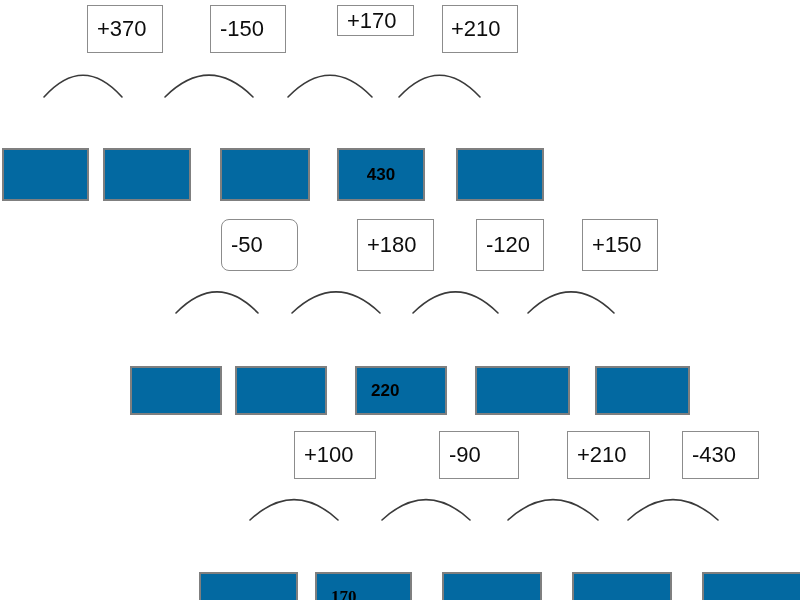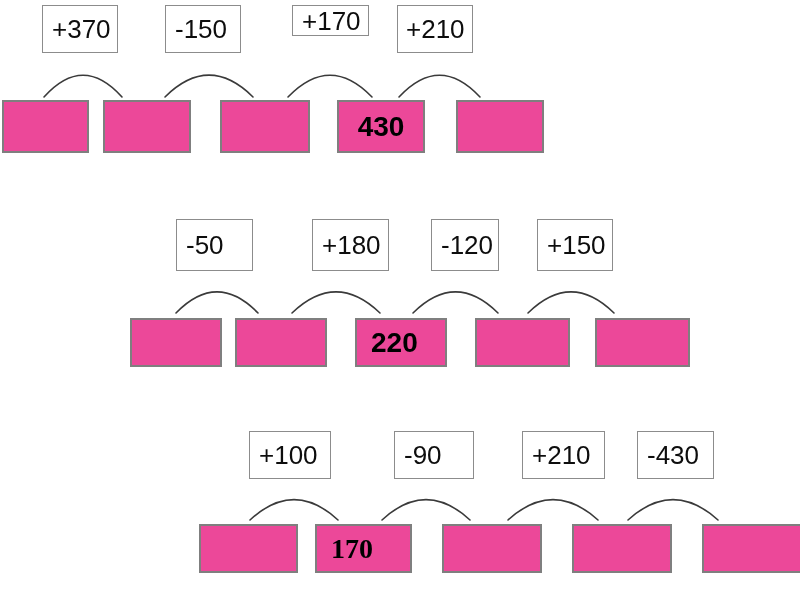--- a/index.html
+++ b/index.html
@@ -36,41 +36,43 @@
   
   .op-box {
     position: absolute;
     box-sizing: border-box;
     border: 1px solid #8c8c8c;
     background: #ffffff;
     display: flex;
     align-items: center;
     justify-content: flex-start;
     padding-left: 9px;
-    font-size: 26px;
+    font-size: 22px;
     line-height: 1;
     color: #0d0d0d;
     font-weight: 400;
     letter-spacing: 0px;
     white-space: nowrap;
+    margin-left: 45px;
   }
 
   
   .ans-box {
     position: absolute;
     box-sizing: border-box;
     border: 2px solid #7f7f7f;
-    background: #ec4899;
+    background: #0369a1;
     display: flex;
     align-items: center;
-    font-size: 28px;
+    font-size: 17px;
     line-height: 1;
     color: #000000;
     font-weight: 700;
     white-space: nowrap;
+    margin-top: 48px;
   }
   .ans-box.align-left {
     justify-content: flex-start;
     padding-left: 14px;
   }
   .ans-box.align-center {
     justify-content: center;
     padding-left: 0;
   }
   .ans-box.empty {
@@ -114,21 +116,21 @@
       <div class="ans-box align-center" style="left: 337px; top: 100px; width: 88px; height: 53px;">430</div>
       <div class="ans-box align-center empty" style="left: 456px; top: 100px; width: 88px; height: 53px;"></div>
     </div>
     <div class="chain-row">
       <svg class="arc-layer" width="800" height="600" viewBox="0 0 800 600">
         <path d="M 176 313 Q 217 270.76 258 313" class="arc-path"></path>
         <path d="M 292 313 Q 336 270.76 380 313" class="arc-path"></path>
         <path d="M 413 313 Q 455.5 270.76 498 313" class="arc-path"></path>
         <path d="M 528 313 Q 571 270.76 614 313" class="arc-path"></path>
       </svg>
-      <div class="op-box" style="left: 176px; top: 219px; width: 77px; height: 52px;">-50</div>
+      <div class="op-box" style="left: 176px; top: 219px; width: 77px; height: 52px; border-radius: 8px;">-50</div>
       <div class="op-box" style="left: 312px; top: 219px; width: 77px; height: 52px;">+180</div>
       <div class="op-box" style="left: 431px; top: 219px; width: 68px; height: 52px;">-120</div>
       <div class="op-box" style="left: 537px; top: 219px; width: 76px; height: 52px;">+150</div>
       <div class="ans-box align-center empty" style="left: 130px; top: 318px; width: 92px; height: 49px;"></div>
       <div class="ans-box align-center empty" style="left: 235px; top: 318px; width: 92px; height: 49px;"></div>
       <div class="ans-box align-left" style="left: 355px; top: 318px; width: 92px; height: 49px;">220</div>
       <div class="ans-box align-center empty" style="left: 475px; top: 318px; width: 95px; height: 49px;"></div>
       <div class="ans-box align-center empty" style="left: 595px; top: 318px; width: 95px; height: 49px;"></div>
     </div>
     <div class="chain-row">

